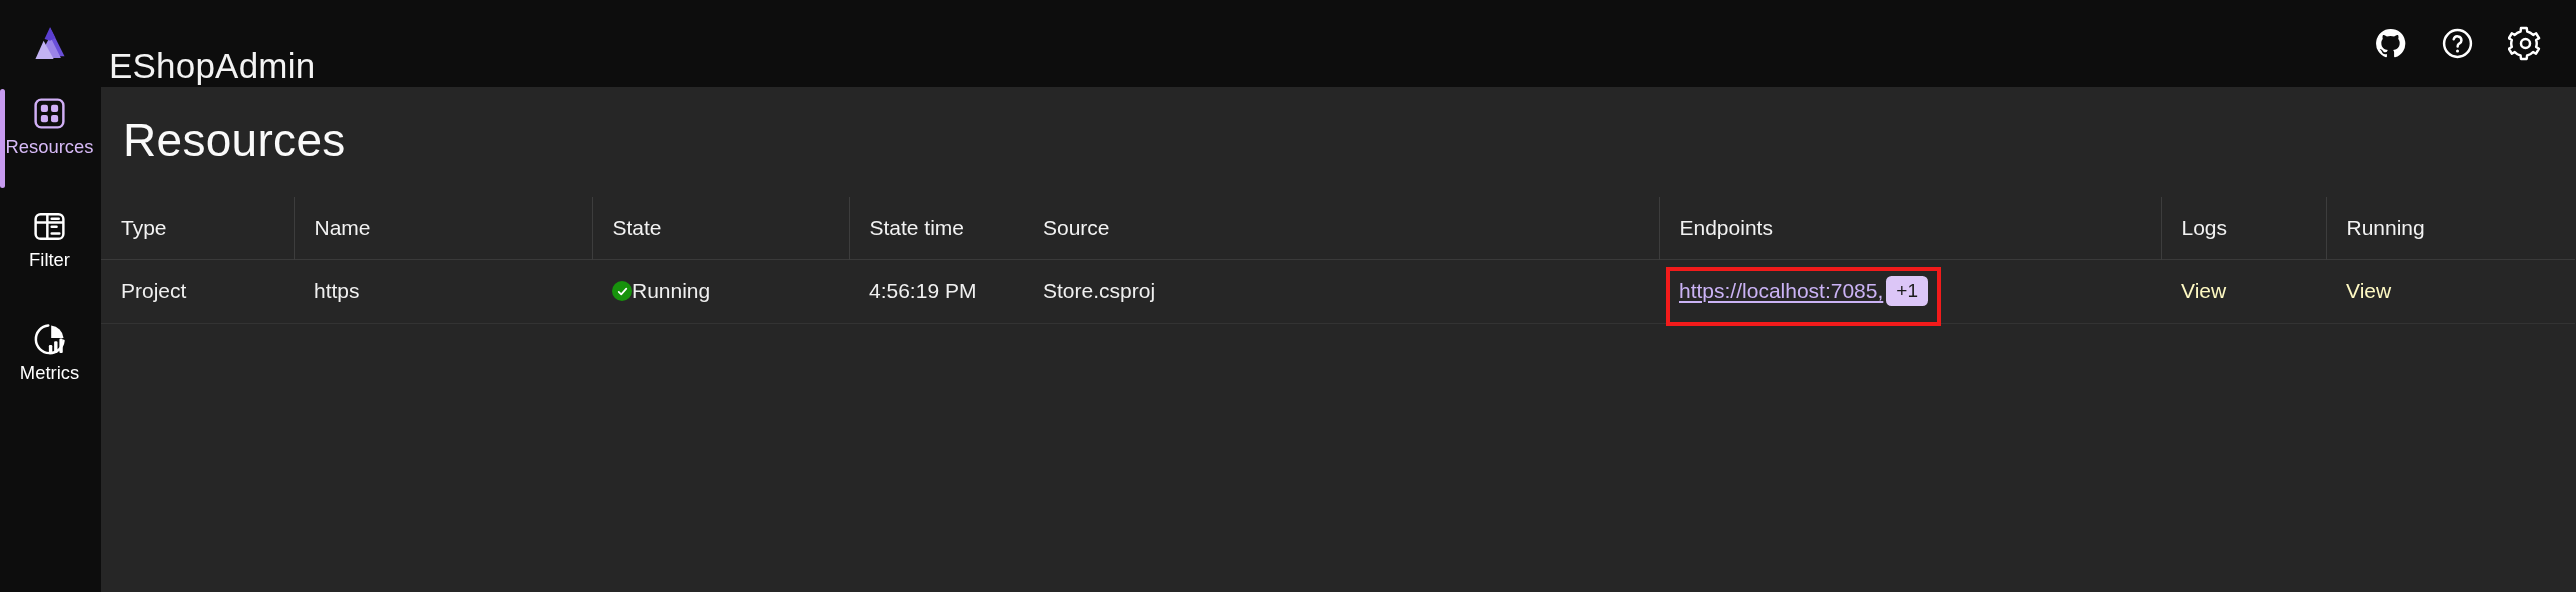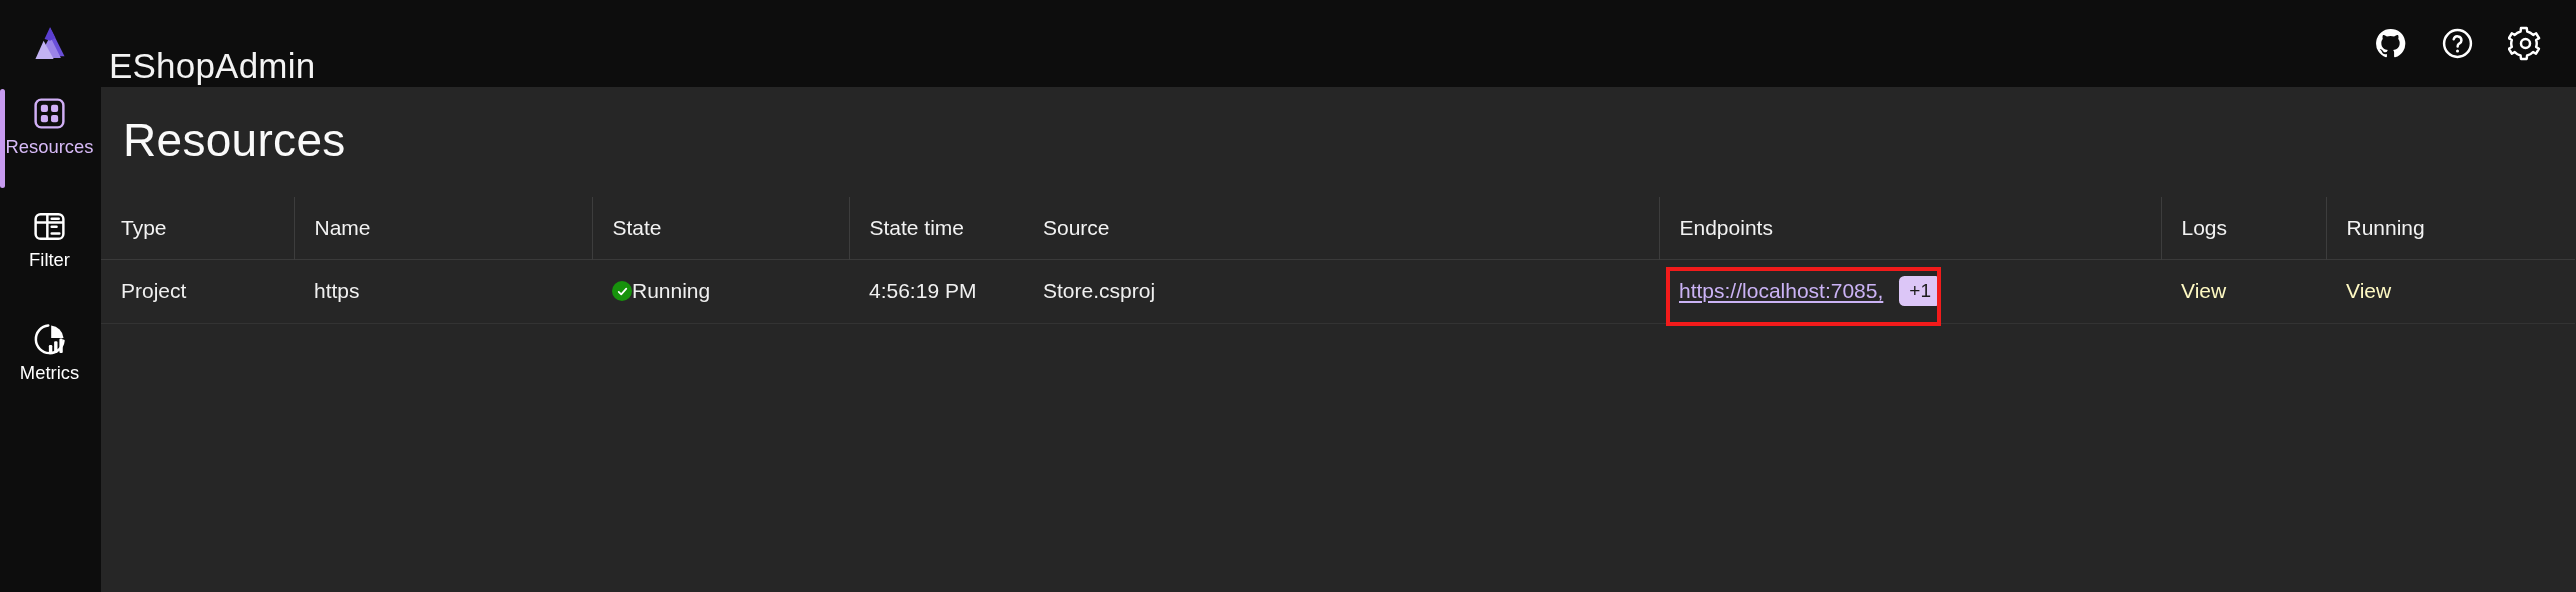--- a/index.html
+++ b/index.html
@@ -111,21 +111,21 @@
 
   .state-cell { display: flex; align-items: center; }
   .state-dot {
     width: 20px; height: 20px; border-radius: 50%;
     background: #17920c; flex: none;
     display: flex; align-items: center; justify-content: center;
   }
 
   .endpoint-wrap {
     position: relative;
-    display: inline-flex; align-items: center; gap: 16px;
+    display: inline-flex; align-items: center; gap: 3px;
   }
   a.endpoint-link {
     color: #cbb3f5; text-decoration: underline;
     text-underline-offset: 2.8px; font-size: 21px;
   }
   .endpoint-more {
     background: #dcc6f7; color: #1b1b1b;
     font-size: 19px; border-radius: 5.5px;
     padding: 3.7px 10px; line-height: 1.15;
     cursor: pointer;

